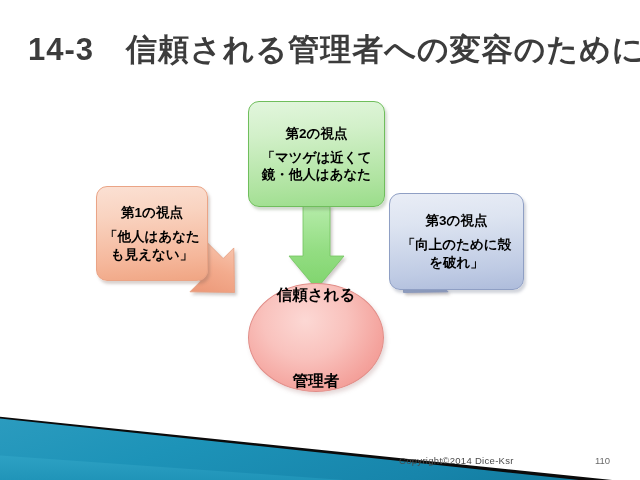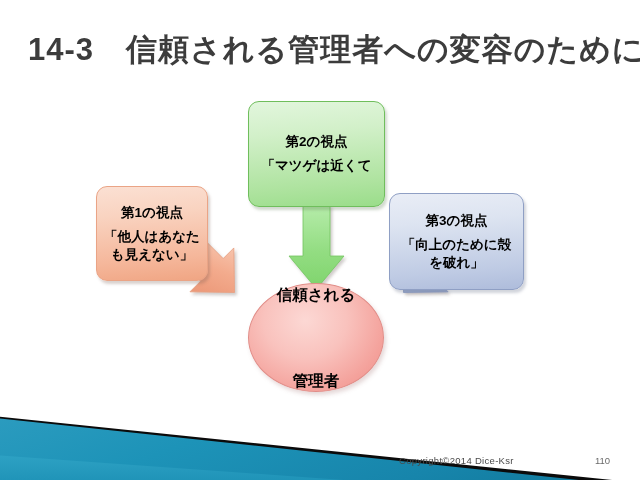--- a/index.html
+++ b/index.html
@@ -236,20 +236,21 @@
     <div class="vbody">
       <div>「他人はあなた</div>
       <div>も見えない」</div>
     </div>
   </div>
 
   <div class="vbox" id="box-view2">
     <div class="vhead">第2の視点</div>
     <div class="vbody">
       <div>「マツゲは近くて</div>
+      <div>鏡・他人はあなた</div>
     </div>
   </div>
 
   <div class="vbox" id="box-view3">
     <div class="vhead">第3の視点</div>
     <div class="vbody">
       <div>「向上のために殻</div>
       <div>を破れ」</div>
     </div>
   </div>

